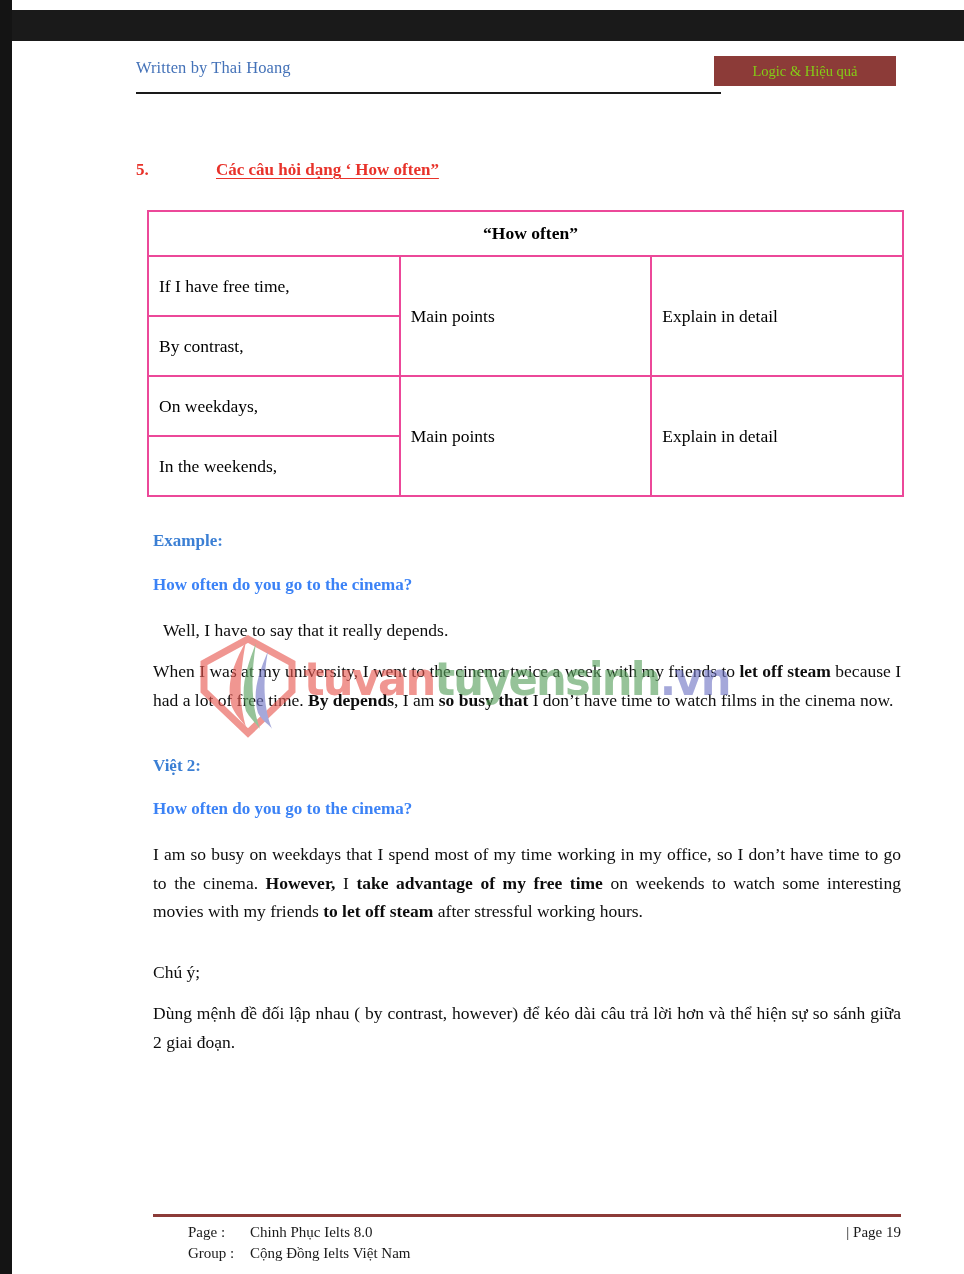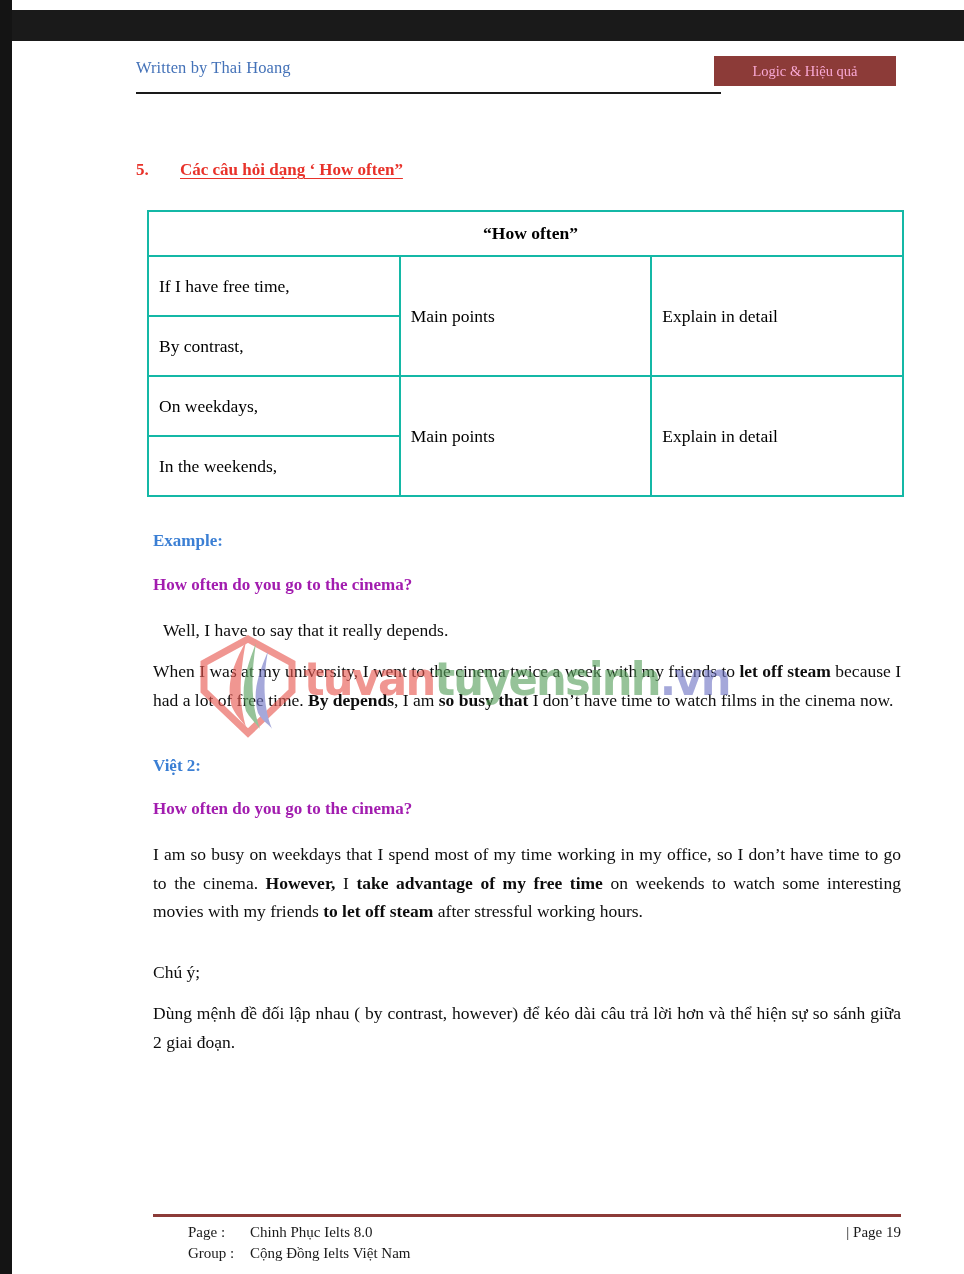--- a/index.html
+++ b/index.html
@@ -53,21 +53,21 @@
     color: #4472b8;
     letter-spacing: .1px;
     white-space: nowrap;
   }
   #header-badge {
     position: absolute;
     right: 0; top: -2px;
     width: 182px;
     height: 30px;
     background: #8c3b38;
-    color: #f9a8d4;
+    color: #84cc16;
     font-size: 14.5px;
     display: flex;
     align-items: center;
     justify-content: center;
     white-space: nowrap;
   }
   #header-rule {
     position: absolute;
     left: 0;
     top: 34px;
@@ -87,33 +87,34 @@
     color: #e8322a;
     white-space: nowrap;
   }
   #section-number {
     display: inline-block;
     width: 44px;
   }
   #section-title {
     text-decoration: underline;
     text-underline-offset: 3px;
+    margin-left: 36px;
   }
 
   
   #how-often-table {
     position: absolute;
     left: 135px;
     top: 169px;
     width: 757px;
     border-collapse: collapse;
     table-layout: fixed;
   }
   #how-often-table td {
-    border: 2px solid #14b8a6;
+    border: 2px solid #ec4899;
     font-size: 17.5px;
     padding: 0 0 0 10px;
     vertical-align: middle;
     color: #000;
   }
   td.tbl-title {
     text-align: center;
     font-weight: bold;
     height: 43px;
     padding: 0;
@@ -129,21 +130,21 @@
 
   
   .sub-heading {
     font-size: 17px;
     font-weight: bold;
     color: #3b7fd4;
   }
   .q-heading {
     font-size: 17px;
     font-weight: bold;
-    color: #a21caf;
+    color: #3b82f6;
   }
   .para {
     font-size: 17.5px;
     color: #0d0d0d;
     line-height: 28.5px;
     text-align: justify;
   }
   .para b { font-weight: bold; }
 
   #block-example      { position: absolute; left: 141px; top: 490px; width: 748px; }

